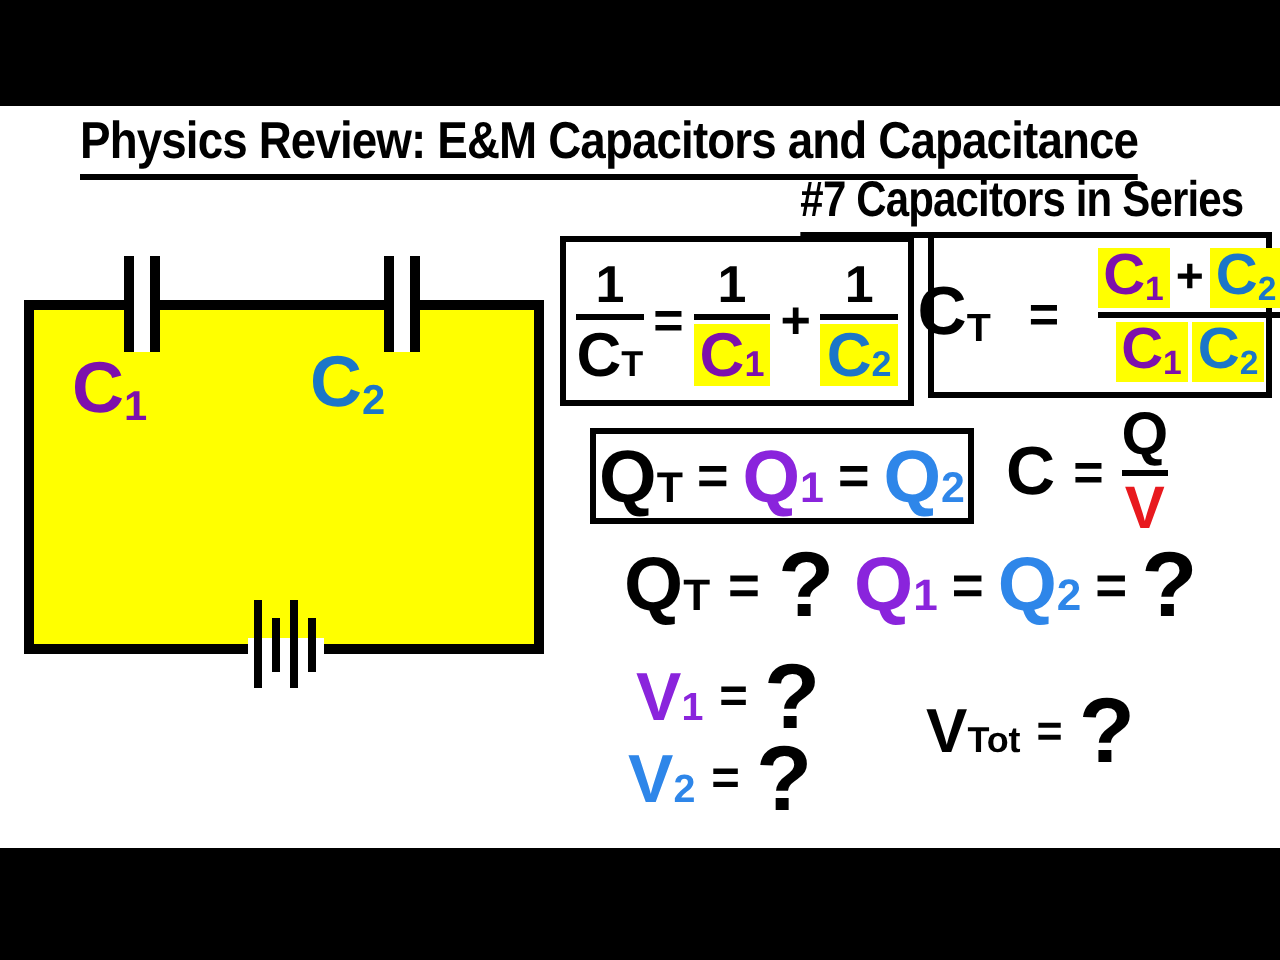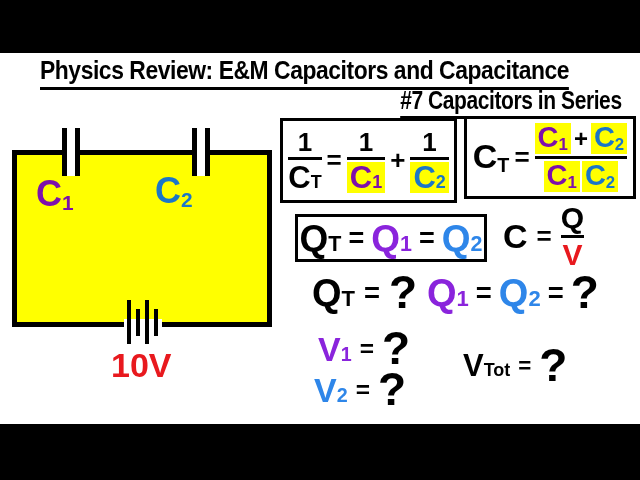--- a/index.html
+++ b/index.html
@@ -40,21 +40,21 @@
   .frac{display:inline-flex;flex-direction:column;align-items:center;vertical-align:middle;}
   .frac .fbar{align-self:stretch;height:3px;background:#000;margin:2px 0;}
   .num,.den{line-height:1;display:inline-flex;align-items:baseline;justify-content:center;}
   
   .fbox{position:absolute;background:#fff;border:3px solid #000;
         display:flex;align-items:center;justify-content:center;}
   .box1{left:280px;top:118px;width:171px;height:79px;gap:4px;}
   .box1 .num{font-size:26px;}
   .box1 .den{font-size:31px;}
   .box1 .op{font-size:26px;padding:0 1px;}
-  .box2{left:464px;top:116px;width:166px;height:77px;gap:5px;}
+  .box2{left:464px;top:116px;width:166px;height:77px;gap:19px;}
   .box2 .ctlead{font-size:34px;line-height:1;}
   .box2 .op{font-size:26px;}
   .box2 .num,.box2 .den{font-size:29px;gap:2px;}
   .box2 .op2{font-size:24px;padding:0 1px;align-self:center;}
   .boxq{left:295px;top:214px;width:186px;height:42px;gap:7px;font-size:37px;}
   .boxq .op{font-size:27px;}
   
   .cqv{position:absolute;left:503px;top:203px;display:flex;align-items:center;gap:9px;}
   .cqv .lead{font-size:34px;}
   .cqv .op{font-size:26px;}
@@ -92,21 +92,20 @@
   <div class="plate" style="left:205px;"></div>
 
   <div class="batt-gap"></div>
   <div class="batt-line batt-long" style="left:127px;"></div>
   <div class="batt-line batt-short" style="left:136px;"></div>
   <div class="batt-line batt-long" style="left:145px;"></div>
   <div class="batt-line batt-short" style="left:154px;"></div>
 
   <div class="lbl c-purple-dark" style="left:36px;top:176px;font-size:36px;"><span>C</span><span class="sb">1</span></div>
   <div class="lbl c-blue" style="left:155px;top:173px;font-size:36px;"><span>C</span><span class="sb">2</span></div>
-  <div class="lbl c-red" style="left:111px;top:348px;font-size:34px;">10V</div>
 
   <div class="fbox box1">
     <span class="frac">
       <span class="num ink">1</span>
       <span class="fbar"></span>
       <span class="den ink">
           <span>C</span>
           <span class="sb">T</span>
         </span>
     </span>

